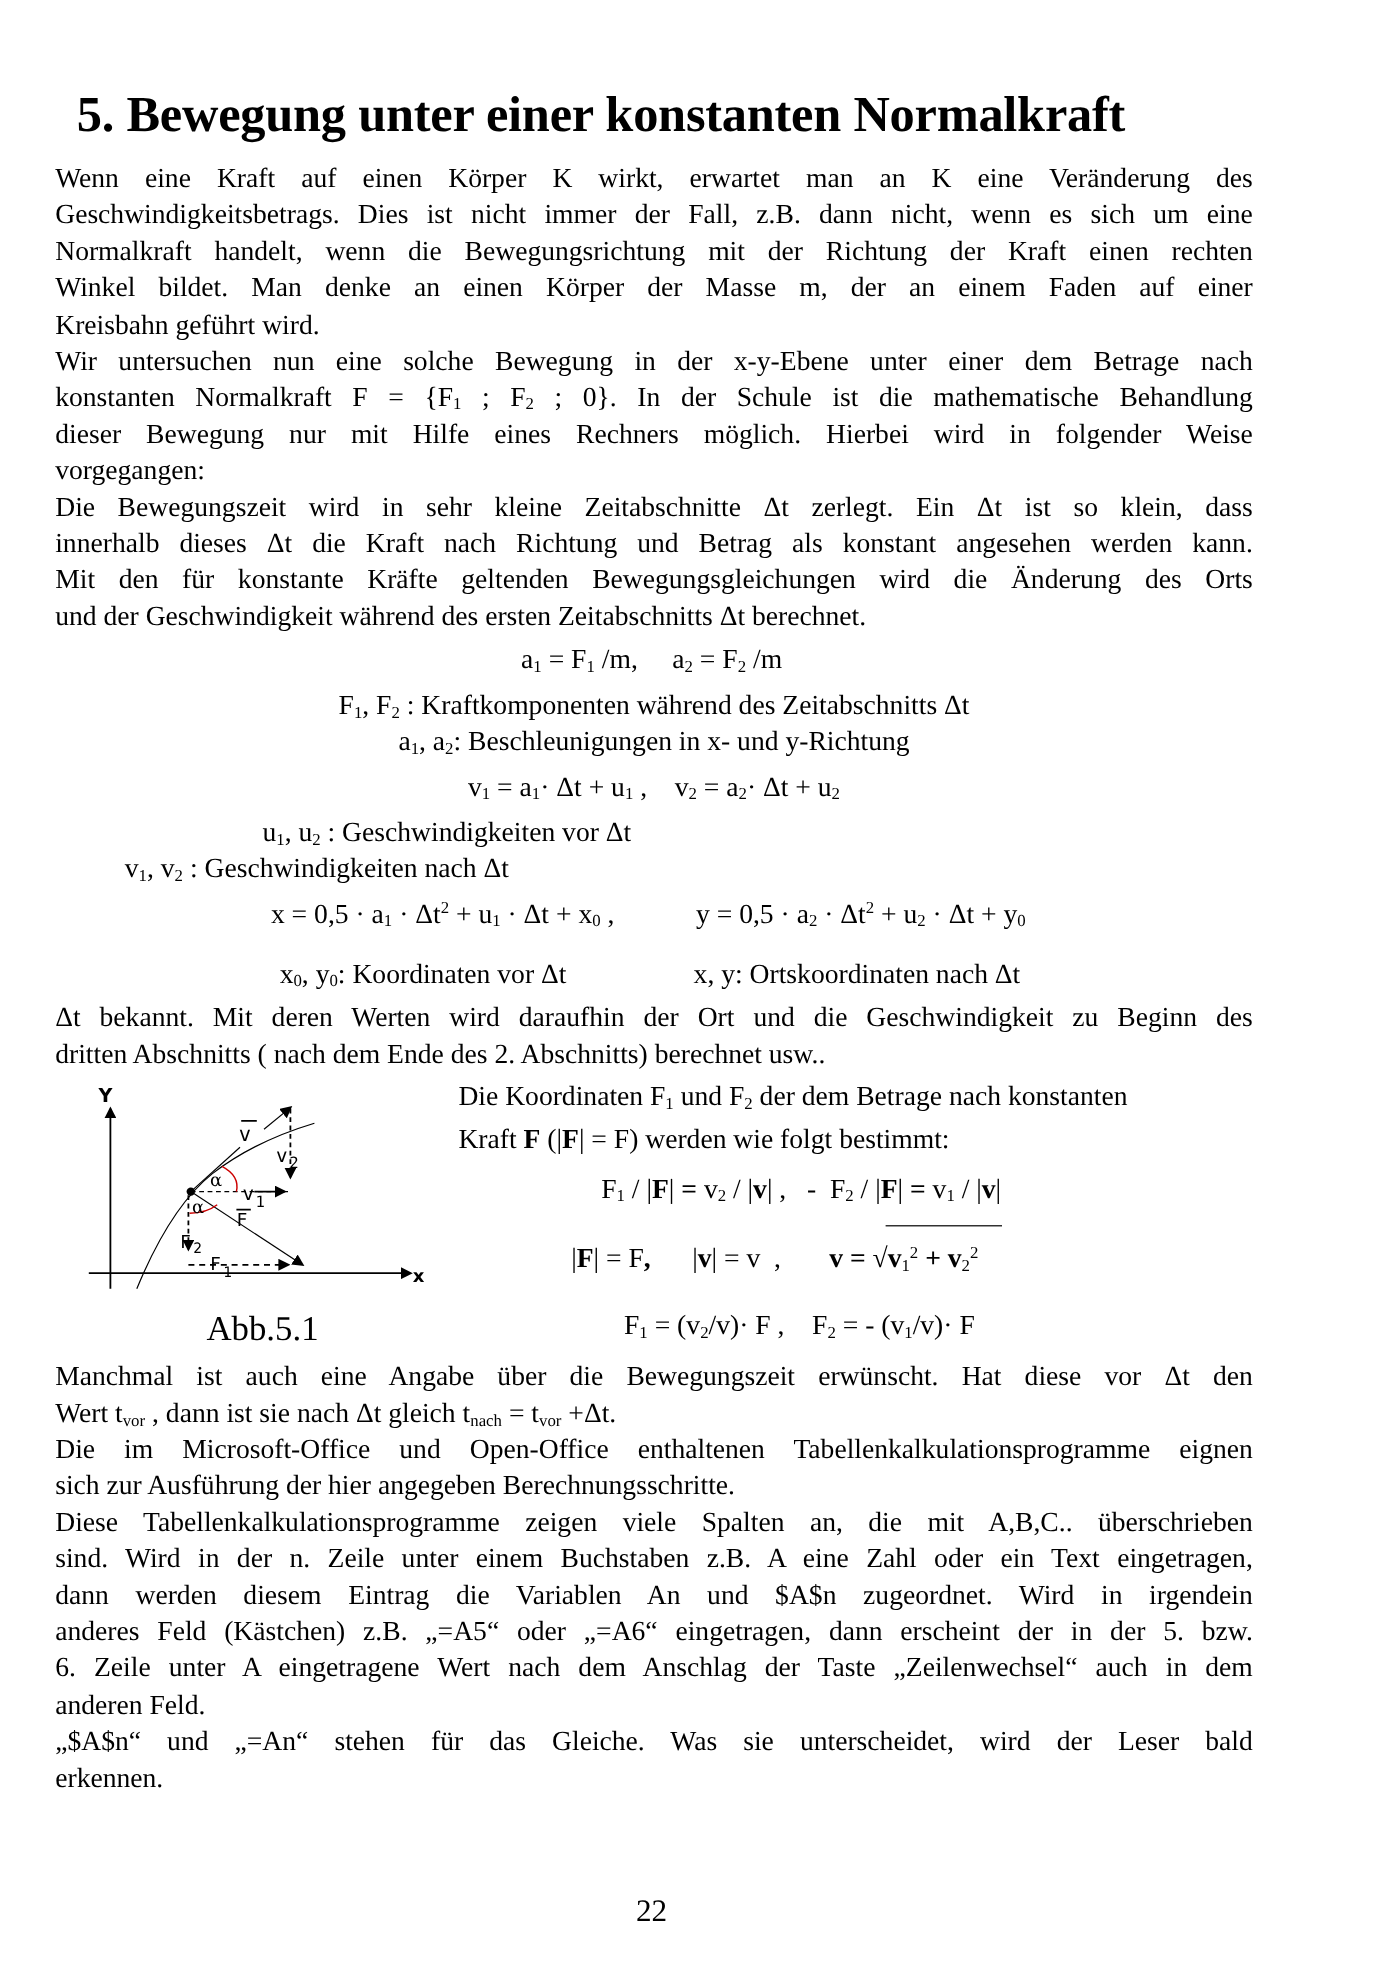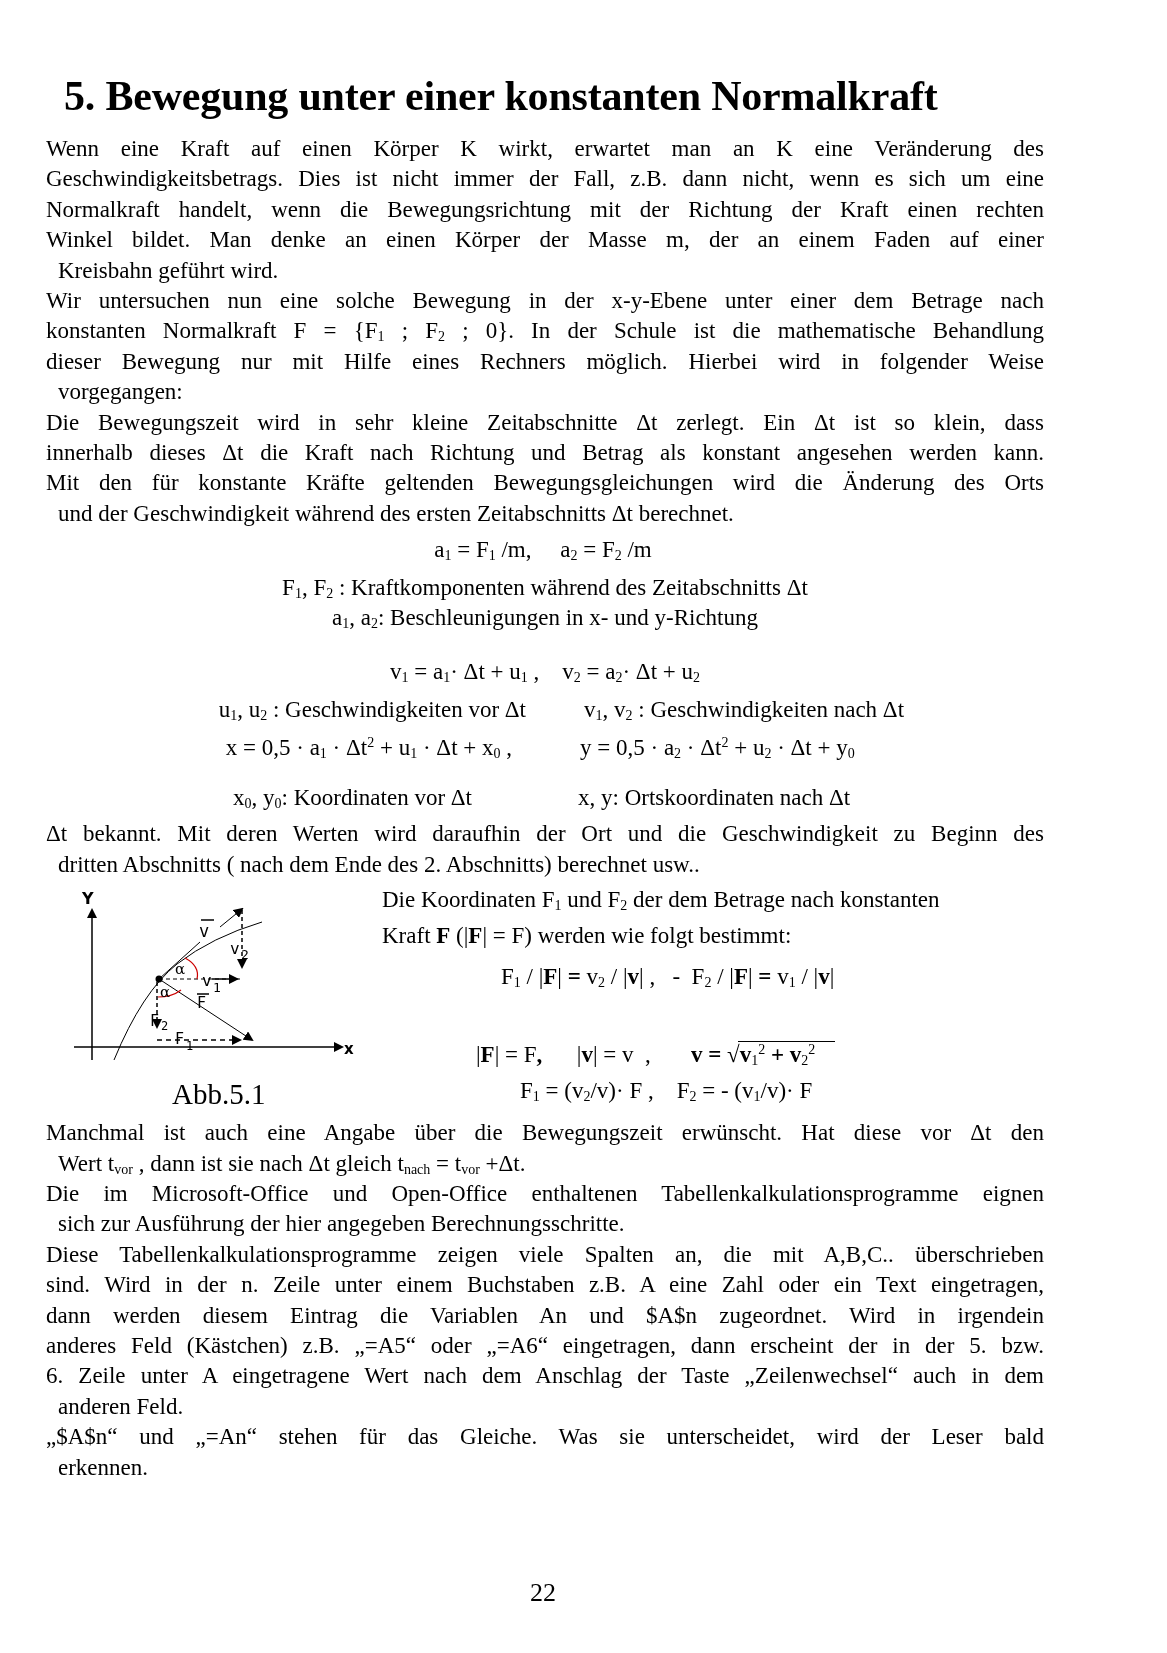--- a/index.html
+++ b/index.html
@@ -3,36 +3,36 @@
   <meta charset="utf-8">
   <style>
     html, body { margin: 0; padding: 0; background: #ffffff; }
     body { width: 1167px; height: 1653px; position: relative; overflow: hidden;
            font-family: "Liberation Serif", "DejaVu Serif", serif; color: #000; }
     .page { position: absolute; left: 46px; top: 58px; width: 998px; }
     h1 { font-family: "Liberation Serif", serif; font-weight: bold; font-size: 42px;
          margin: 18px; line-height: 40px; letter-spacing: -0.2px; }
     .para { font-size: 23px; line-height: 30.4px; text-align: justify; margin: 0; }
     .para .ln { display: block; text-align: justify; text-align-last: justify; }
-    .para .ln.last { text-align-last: left; margin-left: 12px; }
+    .para .ln.last { text-align-last: left; }
     .center { text-align: center; font-size: 23px; line-height: 30px; }
     sub { font-size: 14px; vertical-align: -3px; line-height: 0; }
     sup { font-size: 14px; vertical-align: 8px; line-height: 0; }
     .row2 { display: flex; font-size: 23px; line-height: 30px; }
     .row2 .l { width: 490px; text-align: right; padding-right: 0; }
     .row2 .r { flex: 1; padding-left: 58px; }
     .b { font-weight: bold; }
     .fig-wrap { position: relative; height: 232px; margin-top: 2px; }
     .fig { position: absolute; left: 16px; top: 0; width: 320px; height: 190px; }
     .fig-caption { position: absolute; left: 126px; top: 196px; font-size: 29px; }
     .fig-text { position: absolute; left: 336px; top: 0; width: 670px; font-size: 23px; line-height: 36px; }
     .eq1 { position: absolute; left: 410px; top: 82px; font-size: 23px; text-align: center; }
     .eq2 { position: absolute; left: 430px; top: 125px; font-size: 23px; }
     .eq3 { position: absolute; left: 474px; top: 196px; font-size: 23px; }
-    .sqrt { display: inline-block; border-top: 1.5px solid #000; padding: 0 2px; margin-left: -2px; margin-top: 34px; }
+    .sqrt { display: inline-block; border-top: 1.5px solid #000; padding: 14px 2px; margin-left: -2px; }
     .pagenum { position: absolute; left: 530px; top: 1578px; font-size: 26px; }
   </style>
 </head>
 <body>
 
 <div class="page">
 
   <h1>5. Bewegung unter einer konstanten Normalkraft</h1>
 
   <p class="para">
@@ -60,24 +60,24 @@
   <div style="margin-top:6px;">
     <div class="center" style="margin-left:-4px;">
       <span>a</span><sub>1</sub><span> = F</span><sub>1</sub><span style="white-space:pre"> /m,     a</span><sub>2</sub><span> = F</span><sub>2</sub><span> /m</span>
     </div>
     <div class="center" style="margin-top:8px;">
       <span>F</span><sub>1</sub><span>, F</span><sub>2</sub><span> : Kraftkomponenten während des Zeitabschnitts  Δt</span>
     </div>
     <div class="center">
       <span>a</span><sub>1</sub><span>, a</span><sub>2</sub><span>: Beschleunigungen in x- und y-Richtung</span>
     </div>
-    <div class="center" style="margin-top:24px;">
+    <div class="center" style="margin-top:8px;">
       <span>v</span><sub>1</sub><span> = a</span><sub>1</sub><span>· Δt + u</span><sub>1</sub><span style="white-space:pre"> ,    v</span><sub>2</sub><span> = a</span><sub>2</sub><span>· Δt + u</span><sub>2</sub>
     </div>
-    <div class="row2" style="margin-top:8px;">
+    <div class="row2" style="margin-top:8px;flex-direction:column;">
       <div class="l" style="width:480px;">
         <span>u</span><sub>1</sub><span>, u</span><sub>2</sub><span> : Geschwindigkeiten vor Δt</span>
       </div>
       <div class="r">
         <span>v</span><sub>1</sub><span>, v</span><sub>2</sub><span> : Geschwindigkeiten nach Δt</span>
       </div>
     </div>
     <div class="row2" style="margin-top:8px;">
       <div class="l" style="width:466px;">
         <span>x = 0,5 · a</span><sub>1</sub><span> · Δt</span><sup>2</sup><span> + u</span><sub>1</sub><span> · Δt + x</span><sub>0</sub><span> ,</span>

